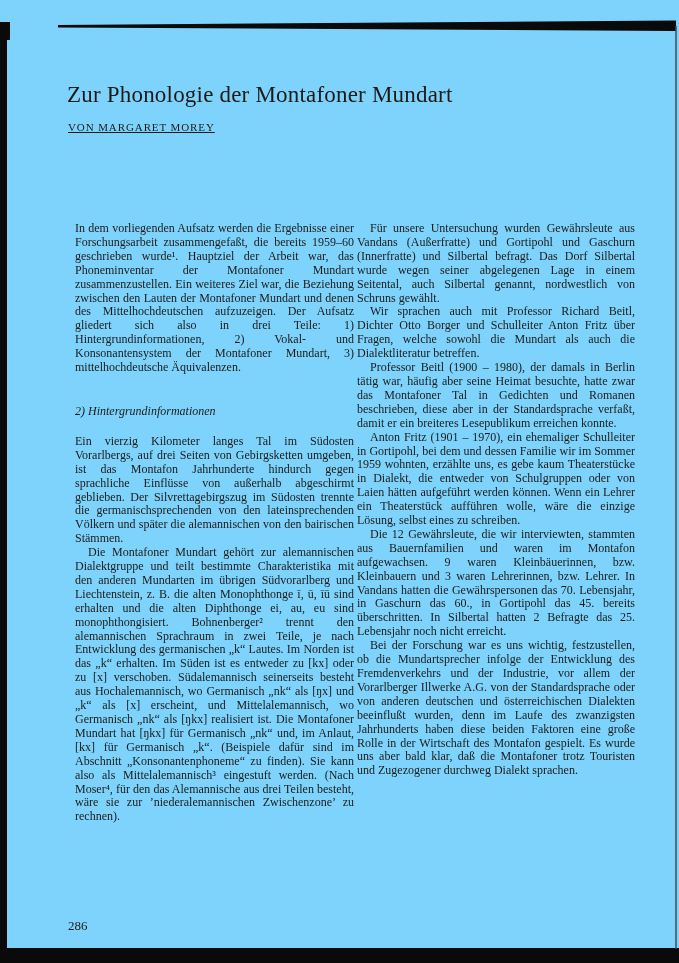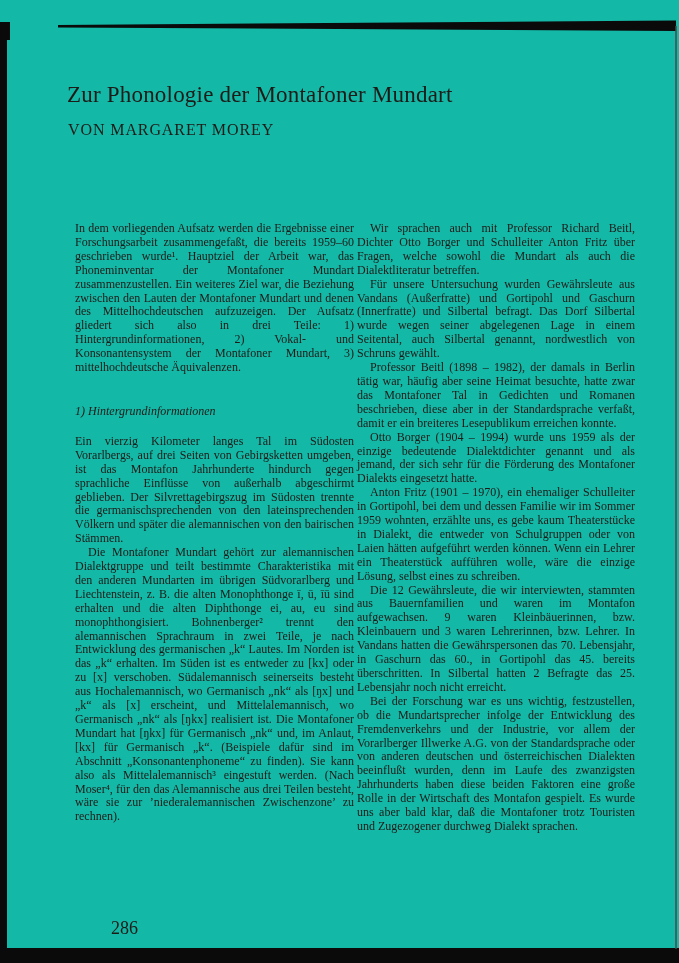--- a/index.html
+++ b/index.html
@@ -11,21 +11,21 @@
     width: 679px;
     height: 963px;
     position: relative;
     overflow: hidden;
     font-family: "Liberation Serif", serif;
     color: #1d1b18;
   }
   .page {
     position: absolute;
     inset: 0;
-    background: #14b8a6;
+    background: #7dd3fc;
   }
   
   .scan-top-wedge {
     position: absolute;
     left: 0; top: 0;
     width: 679px; height: 40px;
     pointer-events: none;
   }
   .scan-left-bar {
     position: absolute;
@@ -52,23 +52,24 @@
     left: 67px; top: 82px;
     margin: 0;
     font-size: 23px;
     font-weight: normal;
     letter-spacing: 0.2px;
     white-space: nowrap;
   }
   .article-byline {
     position: absolute;
     left: 68px; top: 121px;
-    font-size: 16px;
+    font-size: 11px;
     letter-spacing: 0.9px;
     white-space: nowrap;
+    text-decoration: underline;
   }
   .col {
     position: absolute;
     top: 222px;
     width: 279px;
     font-size: 12px;
     line-height: 13.9px;
     text-align: justify;
   }
   .col-left  { left: 75px; }
@@ -81,52 +82,50 @@
   .section-heading {
     font-size: 12px;
     font-weight: normal;
     font-style: italic;
     margin: 30px 0 16px 0;
     text-align: left;
   }
   .page-number {
     position: absolute;
     left: 68px; top: 918px;
-    font-size: 18px;
-    margin-left: 43px;
+    font-size: 13px;
   }
 </style>
 </head>
 <body>
 
 <div class="page">
 
   <svg class="scan-top-wedge" viewBox="0 0 679 40" xmlns="http://www.w3.org/2000/svg">
     <polygon points="58,25 676,20.5 676,31 58,27.5" fill="#0a0a0a"></polygon>
     <rect x="0" y="22" width="10" height="18" fill="#0a0a0a"></rect>
   </svg>
   <div class="scan-left-bar"></div>
   <div class="scan-bottom-bar"></div>
   <div class="scan-right-line"></div>
 
   <h1 class="article-title">Zur Phonologie der Montafoner Mundart</h1>
   <div class="article-byline">VON MARGARET MOREY</div>
 
   <div class="col col-left">
     <p class="noindent">In dem vorliegenden Aufsatz werden die Ergebnisse einer Forschungsarbeit zusammengefaßt, die bereits 1959–60 geschrieben wurde¹. Hauptziel der Arbeit war, das Phoneminventar der Montafoner Mundart zusammenzustellen. Ein weiteres Ziel war, die Beziehung zwischen den Lauten der Montafoner Mundart und denen des Mittelhochdeutschen aufzuzeigen. Der Aufsatz gliedert sich also in drei Teile: 1) Hintergrundinformationen, 2) Vokal- und Konsonantensystem der Montafoner Mundart, 3) mittelhochdeutsche Äquivalenzen.</p>
-    <h2 class="section-heading">1) Hintergrundinformationen</h2>
+    <h2 class="section-heading">2) Hintergrundinformationen</h2>
     <p class="noindent">Ein vierzig Kilometer langes Tal im Südosten Vorarlbergs, auf drei Seiten von Gebirgsketten umgeben, ist das Montafon Jahrhunderte hindurch gegen sprachliche Einflüsse von außerhalb abgeschirmt geblieben. Der Silvrettagebirgszug im Südosten trennte die germanischsprechenden von den lateinsprechenden Völkern und später die alemannischen von den bairischen Stämmen.</p>
     <p>Die Montafoner Mundart gehört zur alemannischen Dialektgruppe und teilt bestimmte Charakteristika mit den anderen Mundarten im übrigen Südvorarlberg und Liechtenstein, z. B. die alten Monophthonge ī, ū, īū sind erhalten und die alten Diphthonge ei, au, eu sind monophthongisiert. Bohnenberger² trennt den alemannischen Sprachraum in zwei Teile, je nach Entwicklung des germanischen „k“ Lautes. Im Norden ist das „k“ erhalten. Im Süden ist es entweder zu [kx] oder zu [x] verschoben. Südalemannisch seinerseits besteht aus Hochalemannisch, wo Germanisch „nk“ als [ŋx] und „k“ als [x] erscheint, und Mittelalemannisch, wo Germanisch „nk“ als [ŋkx] realisiert ist. Die Montafoner Mundart hat [ŋkx] für Germanisch „nk“ und, im Anlaut, [kx] für Germanisch „k“. (Beispiele dafür sind im Abschnitt „Konsonantenphoneme“ zu finden). Sie kann also als Mittelalemannisch³ eingestuft werden. (Nach Moser⁴, für den das Alemannische aus drei Teilen besteht, wäre sie zur ’niederalemannischen Zwischenzone’ zu rechnen).</p>
   </div>
 
   <div class="col col-right">
+    <p>Für unsere Untersuchung wurden Gewährsleute aus Vandans (Außerfratte) und Gortipohl und Gaschurn (Innerfratte) und Silbertal befragt. Das Dorf Silbertal wurde wegen seiner abgelegenen Lage in einem Seitental, auch Silbertal genannt, nordwestlich von Schruns gewählt.</p>
     <p>Wir sprachen auch mit Professor Richard Beitl, Dichter Otto Borger und Schulleiter Anton Fritz über Fragen, welche sowohl die Mundart als auch die Dialektliteratur betreffen.</p>
-    <p>Für unsere Untersuchung wurden Gewährsleute aus Vandans (Außerfratte) und Gortipohl und Gaschurn (Innerfratte) und Silbertal befragt. Das Dorf Silbertal wurde wegen seiner abgelegenen Lage in einem Seitental, auch Silbertal genannt, nordwestlich von Schruns gewählt.</p>
-    <p>Professor Beitl (1898 – 1982), der damals in Berlin tätig war, häufig aber seine Heimat besuchte, hatte zwar das Montafoner Tal in Gedichten und Romanen beschrieben, diese aber in der Standardsprache verfaßt, damit er ein breiteres Lesepublikum erreichen konnte.</p>
-    <p>Otto Borger (1904 – 1994) wurde uns 1959 als der einzige bedeutende Dialektdichter genannt und als jemand, der sich sehr für die Förderung des Montafoner Dialekts eingesetzt hatte.</p>
+    <p>Professor Beitl (1900 – 1980), der damals in Berlin tätig war, häufig aber seine Heimat besuchte, hatte zwar das Montafoner Tal in Gedichten und Romanen beschrieben, diese aber in der Standardsprache verfaßt, damit er ein breiteres Lesepublikum erreichen konnte.</p>
     <p>Anton Fritz (1901 – 1970), ein ehemaliger Schulleiter in Gortipohl, bei dem und dessen Familie wir im Sommer 1959 wohnten, erzählte uns, es gebe kaum Theaterstücke in Dialekt, die entweder von Schulgruppen oder von Laien hätten aufgeführt werden können. Wenn ein Lehrer ein Theaterstück aufführen wolle, wäre die einzige Lösung, selbst eines zu schreiben.</p>
     <p>Die 12 Gewährsleute, die wir interviewten, stammten aus Bauernfamilien und waren im Montafon aufgewachsen. 9 waren Kleinbäuerinnen, bzw. Kleinbauern und 3 waren Lehrerinnen, bzw. Lehrer. In Vandans hatten die Gewährspersonen das 70. Lebensjahr, in Gaschurn das 60., in Gortipohl das 45. bereits überschritten. In Silbertal hatten 2 Befragte das 25. Lebensjahr noch nicht erreicht.</p>
     <p>Bei der Forschung war es uns wichtig, festzustellen, ob die Mundartsprecher infolge der Entwicklung des Fremdenverkehrs und der Industrie, vor allem der Vorarlberger Illwerke A.G. von der Standardsprache oder von anderen deutschen und österreichischen Dialekten beeinflußt wurden, denn im Laufe des zwanzigsten Jahrhunderts haben diese beiden Faktoren eine große Rolle in der Wirtschaft des Montafon gespielt. Es wurde uns aber bald klar, daß die Montafoner trotz Touristen und Zugezogener durchweg Dialekt sprachen.</p>
   </div>
 
   <div class="page-number">286</div>
 
 </div>
 
 </body></html>

